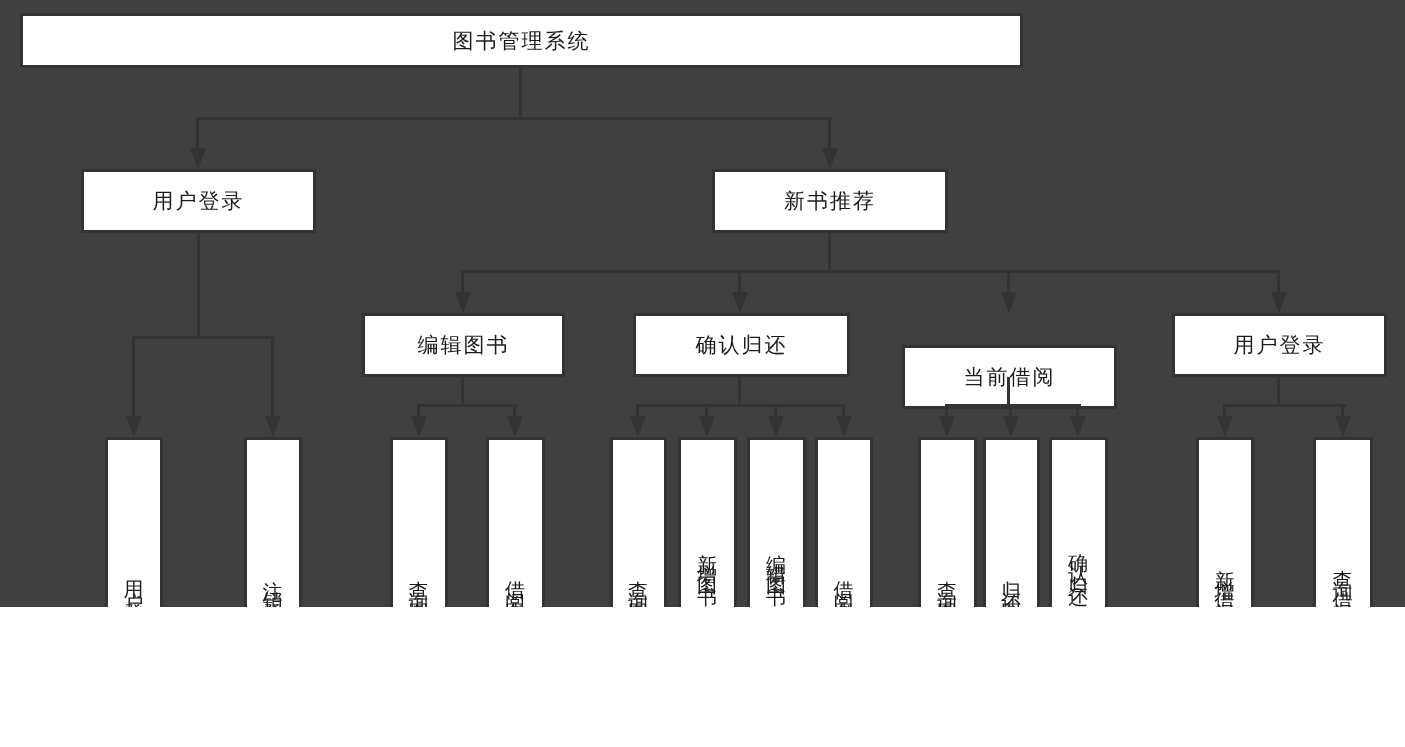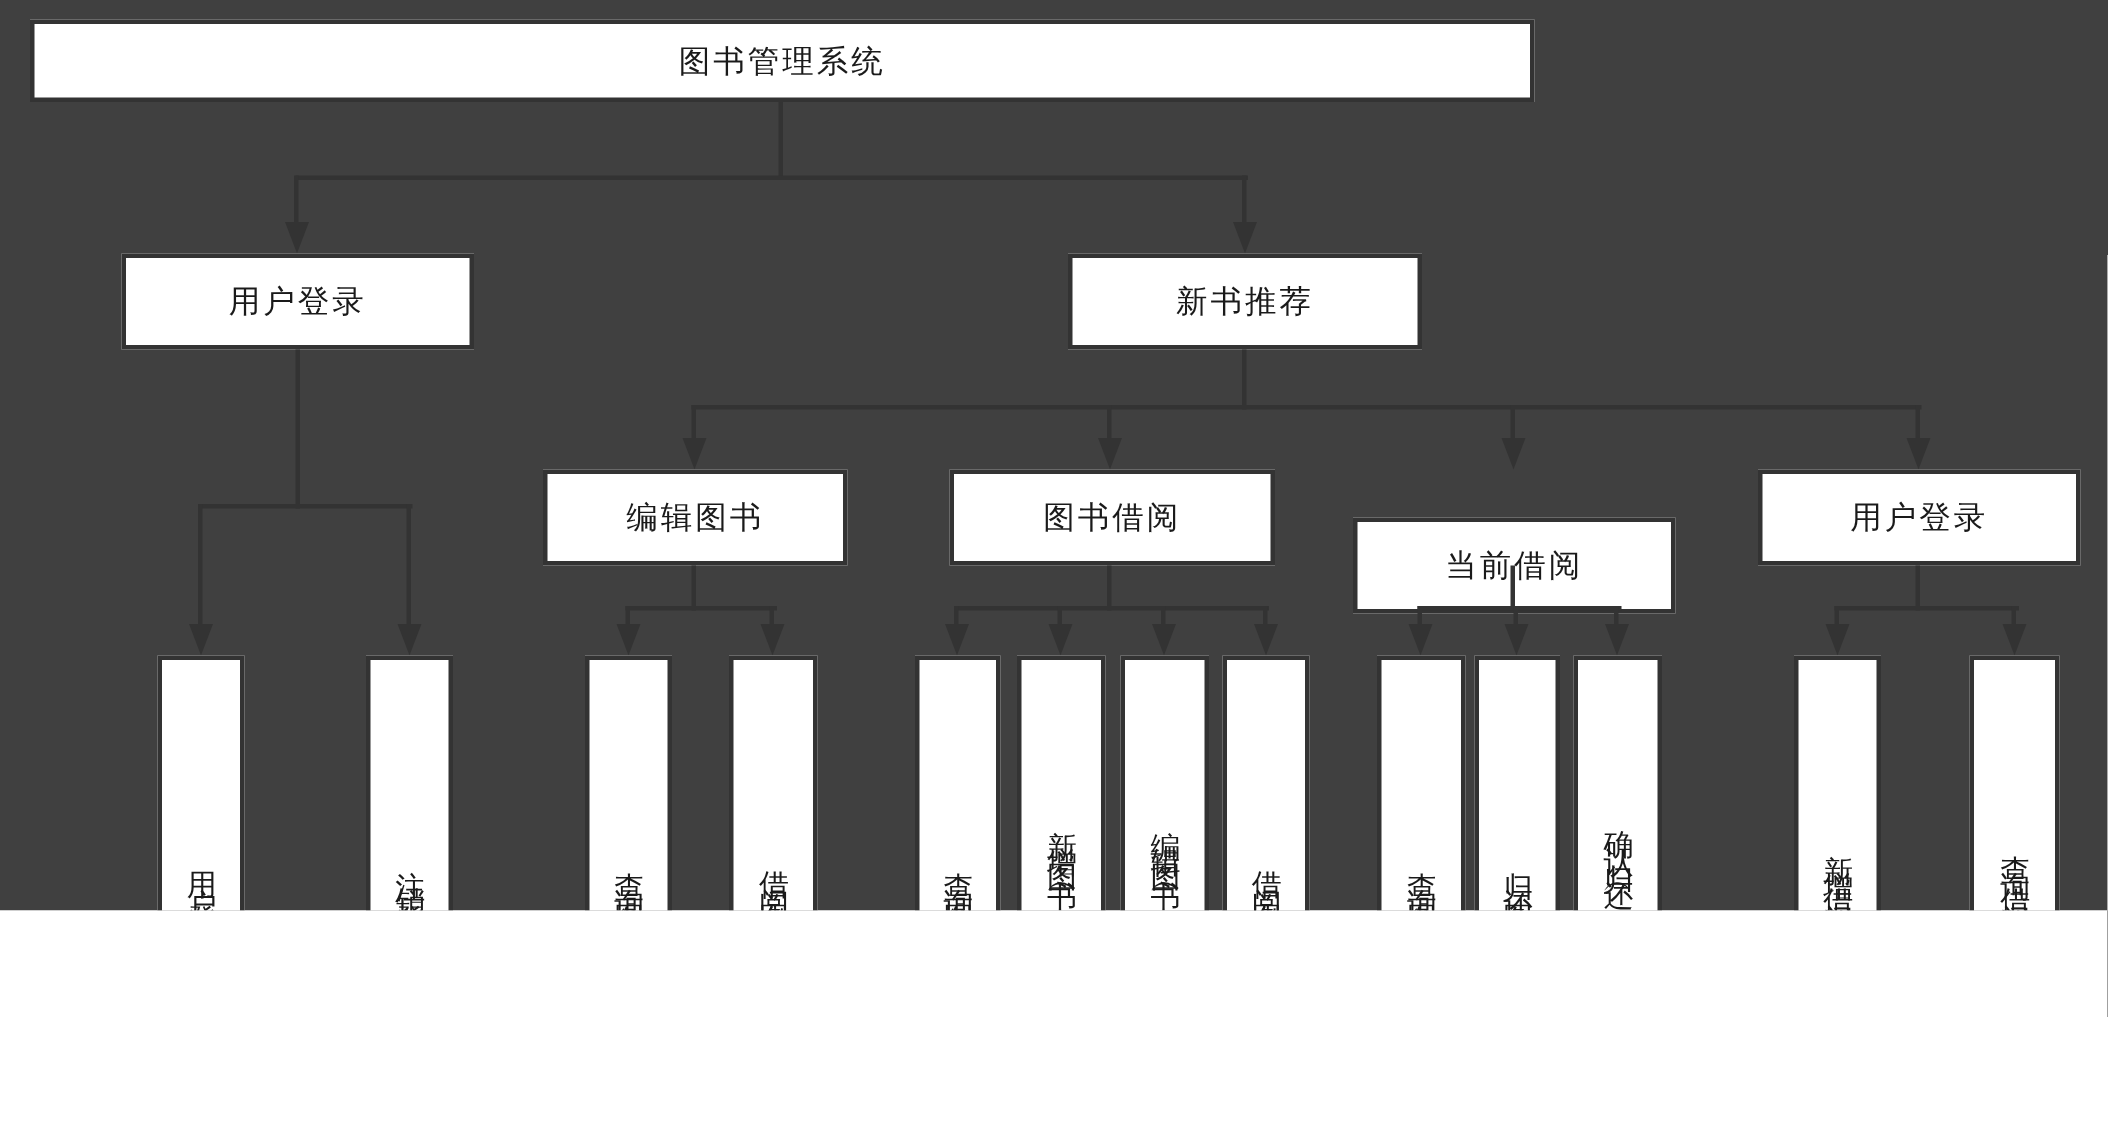--- a/index.html
+++ b/index.html
@@ -74,21 +74,21 @@
   <div class="ah" style="left:732px;top:292px;"></div>
   <div class="vl" style="left:1007px;top:270px;height:24px;"></div>
   <div class="ah" style="left:1001px;top:292px;"></div>
   <div class="vl" style="left:1277px;top:270px;height:24px;"></div>
   <div class="ah" style="left:1271px;top:292px;"></div>
 
   <div class="box" style="left:362px;top:313px;width:203px;height:64px;">
     <span>编辑图书</span>
   </div>
   <div class="box" style="left:633px;top:313px;width:217px;height:64px;">
-    <span>图书借阅</span>
+    <span>确认归还</span>
   </div>
   <div class="box" style="left:902px;top:313px;width:215px;height:64px;margin-top:32px;">
     <span>当前借阅</span>
   </div>
   <div class="box" style="left:1172px;top:313px;width:215px;height:64px;">
     <span>用户登录</span>
   </div>
 
   <div class="vl" style="left:461px;top:377px;height:30px;"></div>
   <div class="hl" style="left:417px;top:404px;width:101px;"></div>

